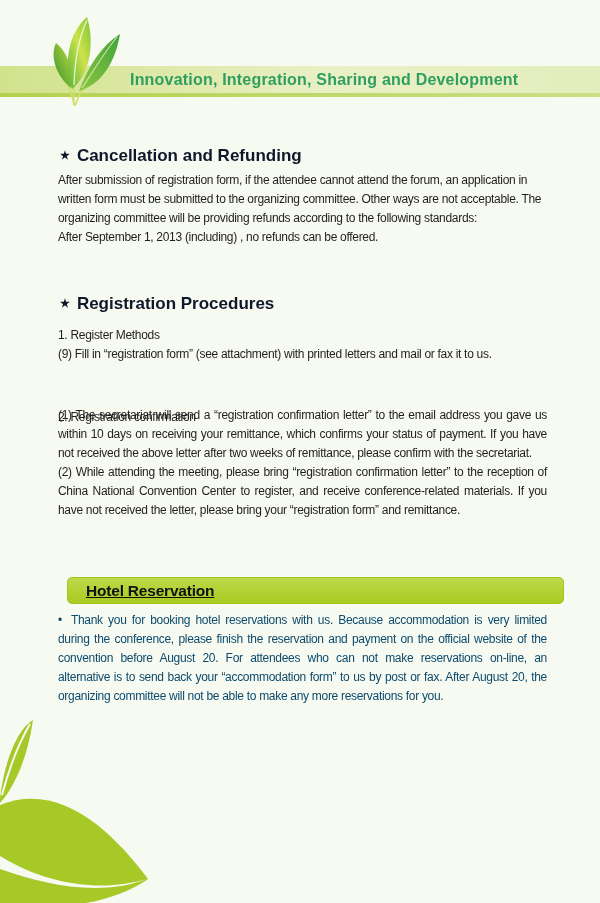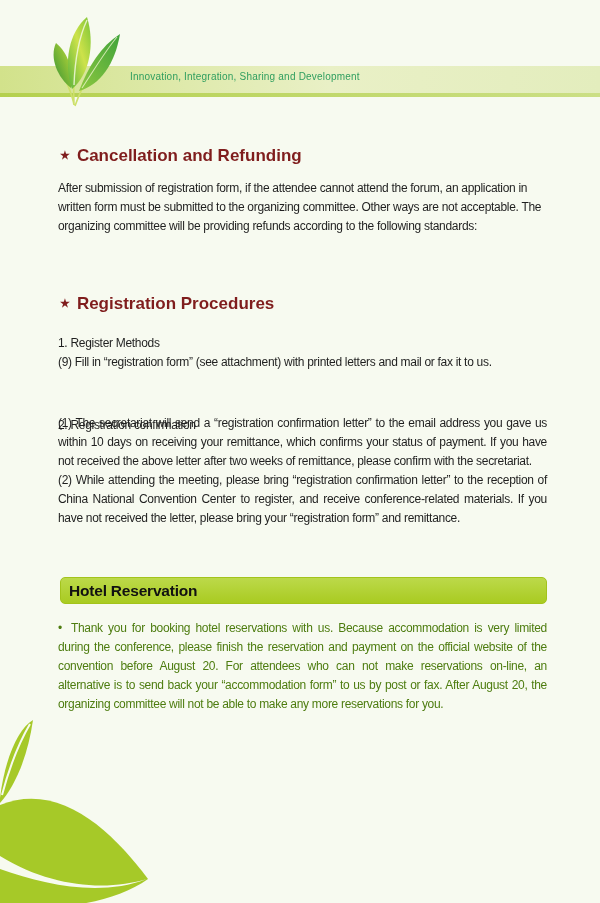--- a/index.html
+++ b/index.html
@@ -12,47 +12,48 @@
   .band{
     position:absolute;left:0;top:66px;width:600px;height:27px;
     background:linear-gradient(to right,#d2e28b,#e9f0c6 55%,#e3edbd);
   }
   .band-line{
     position:absolute;left:0;top:93px;width:600px;height:4px;
     background:linear-gradient(to right,#b4d04e,#cbdf85);
   }
   .tagline{
     position:absolute;left:130px;top:71px;
-    font-size:10px;font-weight:normal;color:#2f9e5f;letter-spacing:.2px;
+    font-size:16px;font-weight:bold;color:#2f9e5f;letter-spacing:.2px;
   }
   .leaf-top{position:absolute;left:44px;top:8px;width:86px;height:102px;}
   .leaf-bottom{position:absolute;left:0;top:713px;width:172px;height:190px;}
 
   
   .sec-title{
     position:absolute;left:60px;
-    color:#7f1d1d;font-size:17px;font-weight:bold;white-space:nowrap;
+    color:#0f172a;font-size:17px;font-weight:bold;white-space:nowrap;
   }
   .star{font-size:11px;margin-right:7px;position:relative;top:-2px;}
   .txt{
     position:absolute;left:58px;width:489px;
-    font-size:12px;line-height:19px;letter-spacing:-0.3px;color:#1f1f1f;margin-top:8px;
+    font-size:12px;line-height:19px;letter-spacing:-0.3px;color:#1f1f1f;
   }
   .txt p{margin:0;}
   .just{text-align:justify;}
   .subhead{font-weight:normal;}
   .nowrap{white-space:nowrap;}
   .hotel-bar{
-    position:absolute;left:60px;top:577px;width:477px;height:25px;
-    padding-left:8px;border:1px solid #a3c31c;border-radius:5px;
+    position:absolute;left:67px;top:577px;width:477px;height:25px;
+    padding-left:18px;border:1px solid #a3c31c;border-radius:5px;
     background:linear-gradient(#bcd94a,#a9cb21);
     font-size:15.5px;font-weight:bold;color:#111;line-height:25px;
     letter-spacing:-0.2px;
+    text-decoration:underline;
   }
-  .hotel-txt{color:#4d7c0f;}
+  .hotel-txt{color:#0c4a6e;}
   .bullet{margin-right:9px;}
 </style>
 </head>
 <body>
 
 <div class="band"></div>
 <div class="band-line"></div>
 <div class="tagline">Innovation, Integration, Sharing and Development</div>
 
 <svg class="leaf-top" viewBox="0 0 86 102">
@@ -77,20 +78,21 @@
   <path d="M30,77 C 31,50 36,27 43,12" stroke="#f2f8dd" stroke-width="1.4" fill="none" opacity="0.85"></path>
   <path d="M35,83 C 44,59 57,38 76,26 C 71,56 56,77 35,83 Z" fill="url(#gR)"></path>
   <path d="M38,80 C 50,62 62,42 73,29" stroke="#eaf4c9" stroke-width="1.1" fill="none" opacity="0.8"></path>
 </svg>
 
 <div class="sec-title" style="top:146px">
   <span class="star">★</span><span>Cancellation and Refunding</span>
 </div>
 <div class="txt" style="top:171px">
   <p>After submission of registration form, if the attendee cannot attend the forum, an application in written form must be submitted to the organizing committee. Other ways are not acceptable. The organizing committee will be providing refunds according to the following standards:</p>
+  <div class="nowrap">After September 1, 2013 (including) , no refunds can be offered.</div>
 </div>
 
 <div class="sec-title" style="top:294px">
   <span class="star">★</span><span>Registration Procedures</span>
 </div>
 <div class="txt subhead" style="top:326px">1. Register Methods</div>
 <div class="txt" style="top:345px">
   <div class="nowrap">(9) Fill in “registration form” (see attachment) with printed letters and mail or fax it to us.</div>
 </div>
 <div class="txt subhead" style="top:408px">2. Registration confirmation</div>

